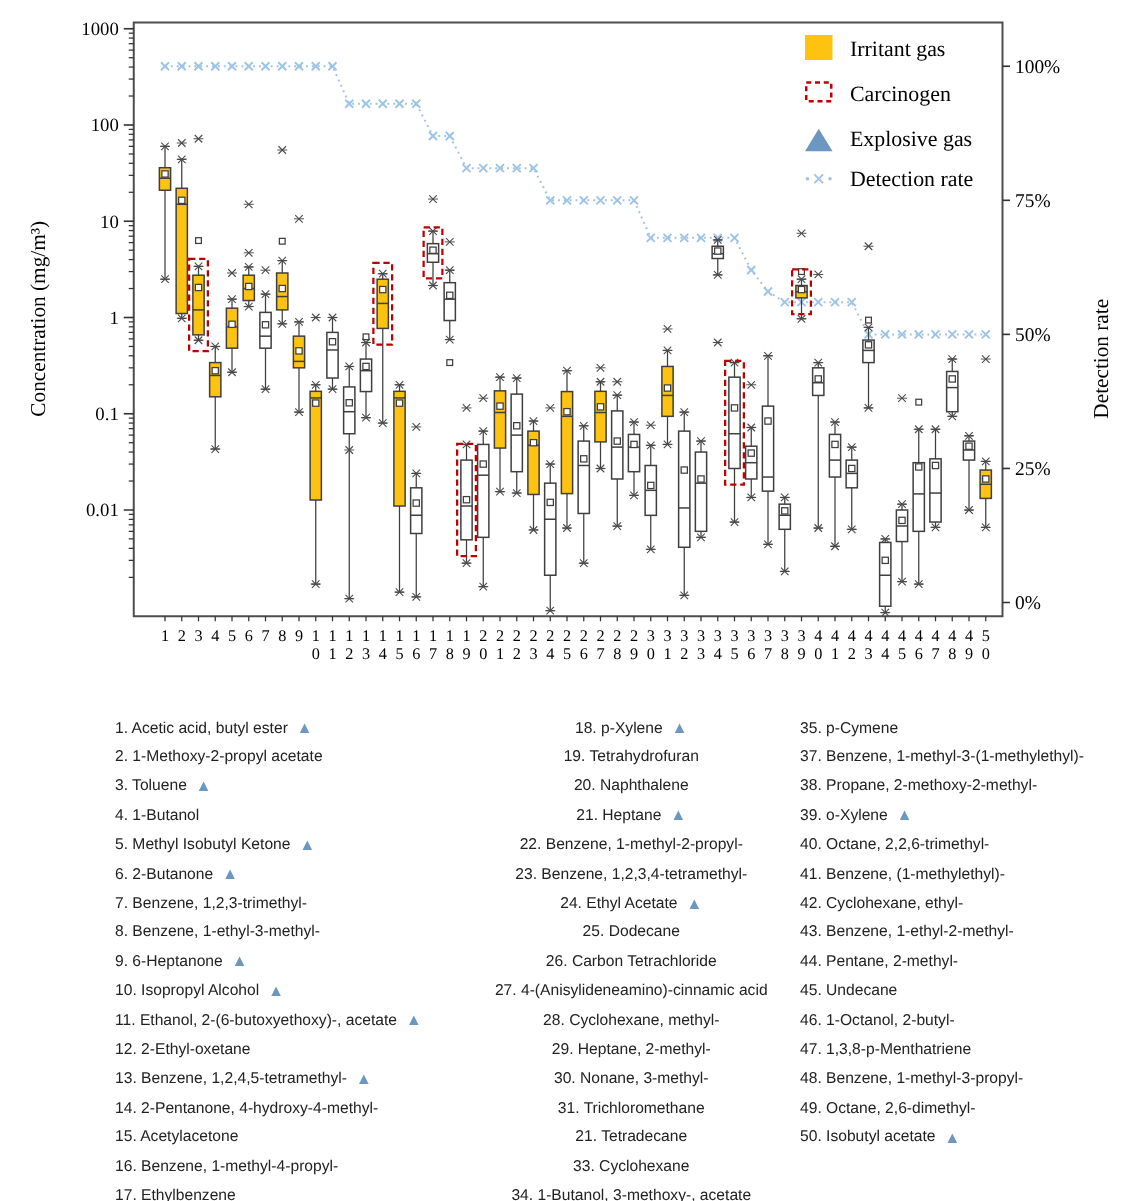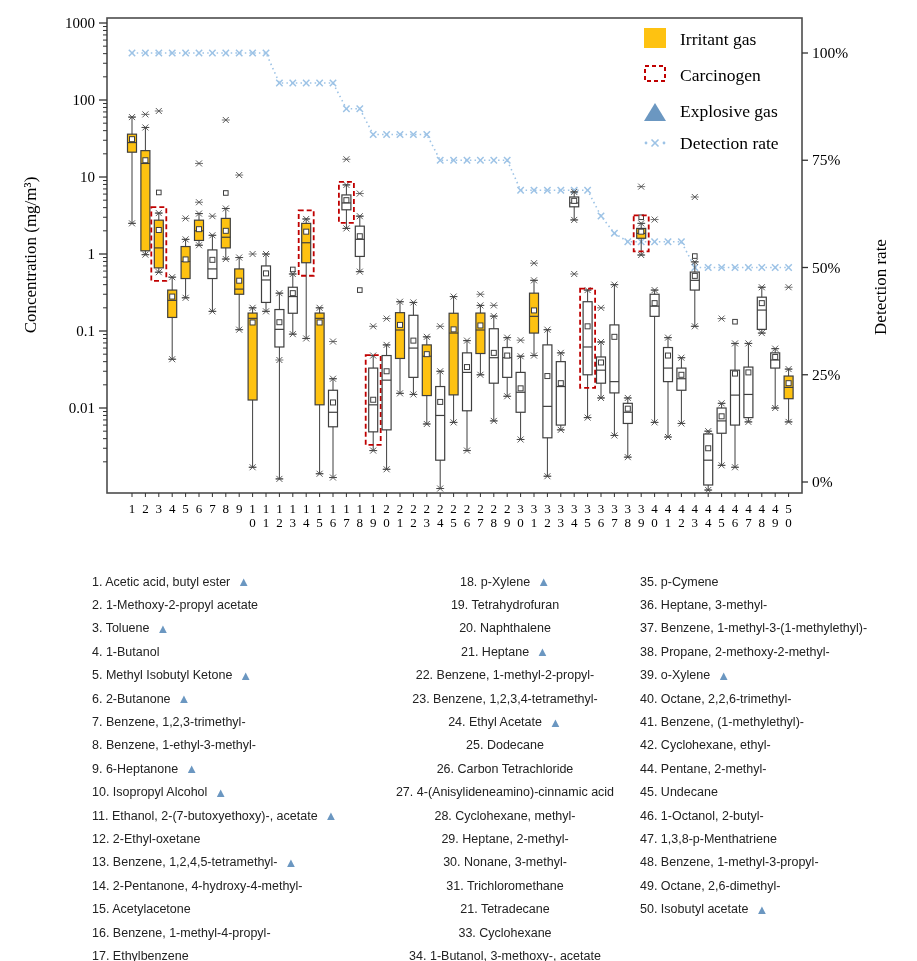--- a/index.html
+++ b/index.html
@@ -1072,21 +1072,21 @@
         </div>
         <div class="li">
           <span>9. 6-Heptanone</span>
           <span class="tri">▲</span>
         </div>
         <div class="li">
           <span>10. Isopropyl Alcohol</span>
           <span class="tri">▲</span>
         </div>
         <div class="li">
-          <span>11. Ethanol, 2-(7-butoxyethoxy)-, acetate</span>
+          <span>11. Ethanol, 2-(6-butoxyethoxy)-, acetate</span>
           <span class="tri">▲</span>
         </div>
         <div class="li">
           <span>12. 2-Ethyl-oxetane</span>
         </div>
         <div class="li">
           <span>13. Benzene, 1,2,4,5-tetramethyl-</span>
           <span class="tri">▲</span>
         </div>
         <div class="li">
@@ -1156,40 +1156,40 @@
         </div>
         <div class="li">
           <span>34. 1-Butanol, 3-methoxy-, acetate</span>
         </div>
       </div>
     <div class="col col-3" id="col3">
         <div class="li">
           <span>35. p-Cymene</span>
         </div>
         <div class="li">
-          <span>36. Heptane, 3-methyl-</span>
-        </div>
-        <div class="li">
           <span>37. Benzene, 1-methyl-3-(1-methylethyl)-</span>
         </div>
         <div class="li">
           <span>38. Propane, 2-methoxy-2-methyl-</span>
         </div>
         <div class="li">
           <span>39. o-Xylene</span>
           <span class="tri">▲</span>
         </div>
         <div class="li">
           <span>40. Octane, 2,2,6-trimethyl-</span>
         </div>
         <div class="li">
           <span>41. Benzene, (1-methylethyl)-</span>
         </div>
         <div class="li">
           <span>42. Cyclohexane, ethyl-</span>
+        </div>
+        <div class="li">
+          <span>43. Benzene, 1-ethyl-2-methyl-</span>
         </div>
         <div class="li">
           <span>44. Pentane, 2-methyl-</span>
         </div>
         <div class="li">
           <span>45. Undecane</span>
         </div>
         <div class="li">
           <span>46. 1-Octanol, 2-butyl-</span>
         </div>

